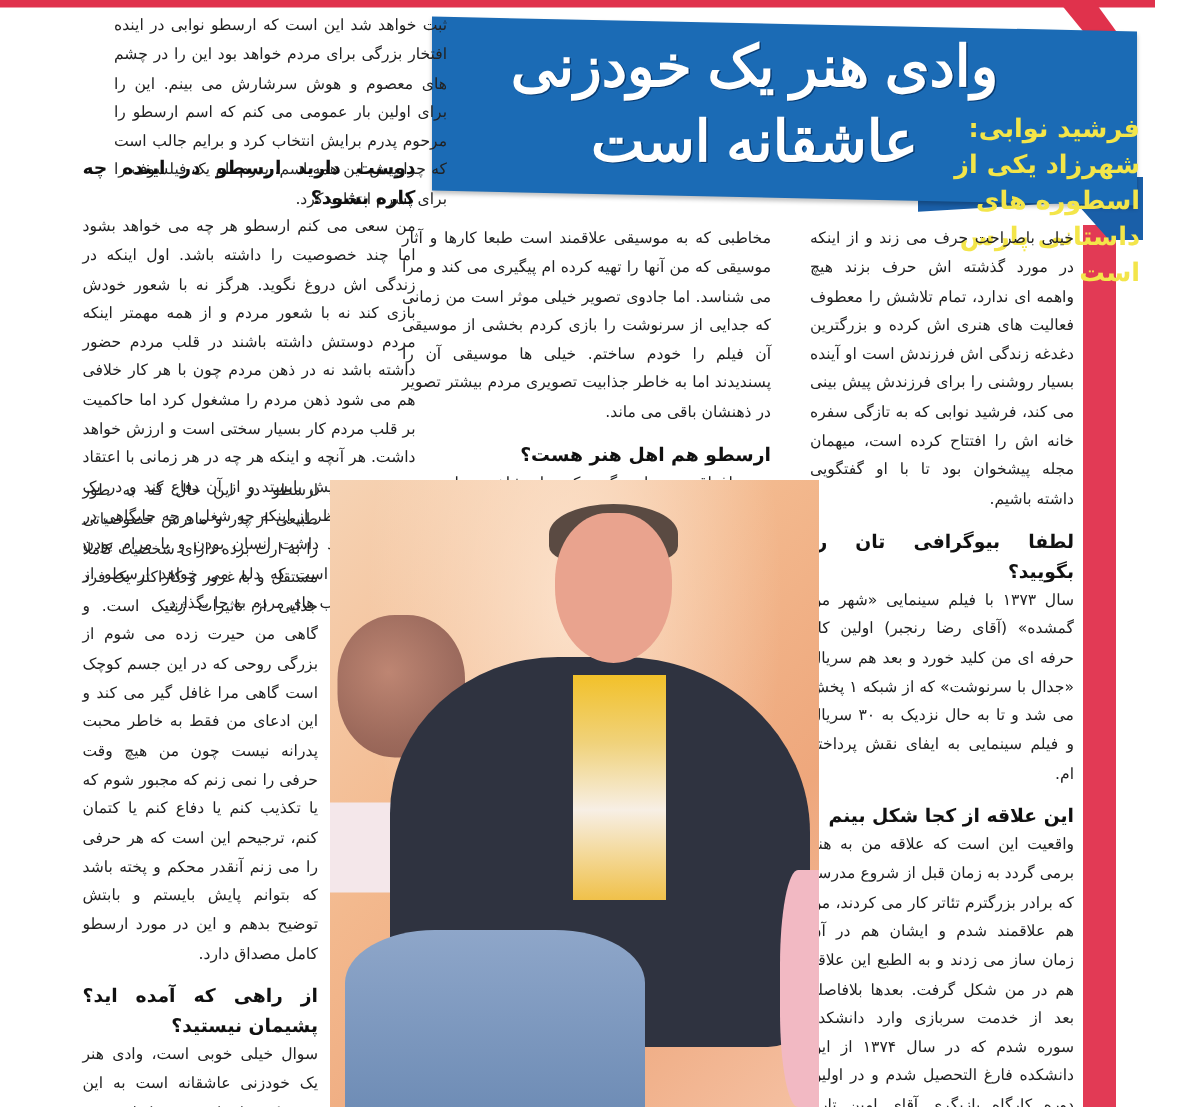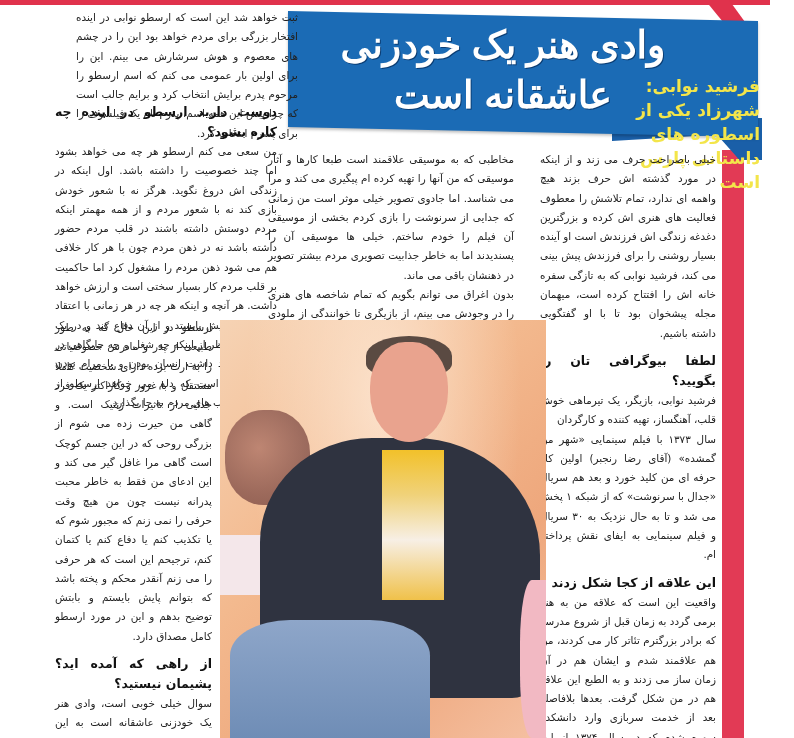--- a/index.html
+++ b/index.html
@@ -66,29 +66,29 @@
 </div>
 
 <div class="col col-left-narrow">
   <p>ارسطو در این حال که به طور طبیعی از پدر و مادرش خصوصیاتی را به ارث برده دارای شخصیت کاملا مستقل و با غرور و کاراکتر یک فرد جدایی از تاثیرات ژنتیک است. و گاهی من حیرت زده می شوم از بزرگی روحی که در این جسم کوچک است گاهی مرا غافل گیر می کند و این ادعای من فقط به خاطر محبت پدرانه نیست چون من هیچ وقت حرفی را نمی زنم که مجبور شوم که یا تکذیب کنم یا دفاع کنم یا کتمان کنم، ترجیحم این است که هر حرفی را می زنم آنقدر محکم و پخته باشد که بتوانم پایش بایستم و بابتش توضیح بدهم و این در مورد ارسطو کامل مصداق دارد.</p>
   <h3>از راهی که آمده اید؟ پشیمان نیستید؟</h3>
   <p>سوال خیلی خوبی است، وادی هنر یک خودزنی عاشقانه است به این معنی که خیلی از دریچه ها را به روی تو باز می کند که شاید در دید عموم مردم این دریچه ها در معرض دید قرار نگیرند و کمالاتی به تو عطا می کند که روح تو را تسویه و سیر سلوکی را به تو می بخشد ولی واقعیت زندگی بی رحم تر از این است که بخواهی با این ابزار به جنگش بروی من ۲۶ سال از عمرم را به طور مداوم در وادی های مختلف هنر گذراندم و به اندازه خودم ردپایی را در عالم هنر و در ذهن مردم به جا گذاشته ام پشیمان نیستم ولی متاسفم از اینکه به اندازه که کاشتم برنداشته ام و در واقعیت زندگی وقتی نگاهم را به عقب بر می گردانم این است که ترجیح می دادم یک کشاورز باشم با آینده ای مطمئن تر تا یک هنرمندی که مجبور است به خاطر امرار معاش مردم</p>
 </div>
 
 <div class="col col-mid">
   <p>مخاطبی که به موسیقی علاقمند است طبعا کارها و آثار موسیقی که من آنها را تهیه کرده ام پیگیری می کند و مرا می شناسد. اما جادوی تصویر خیلی موثر است من زمانی که جدایی از سرنوشت را بازی کردم بخشی از موسیقی آن فیلم را خودم ساختم. خیلی ها موسیقی آن را پسندیدند اما به خاطر جذابیت تصویری مردم بیشتر تصویر در ذهنشان باقی می ماند.</p>
+  <h3>ارسطو هم اهل هنر هست؟</h3>
   <p>بدون اغراق می توانم بگویم که تمام شاخصه های هنری را در وجودش می بینم، از بازیگری تا خوانندگی از ملودی های ساده و</p>
 </div>
 
 <div class="col col-right">
   <p>خیلی باصراحت حرف می زند و از اینکه در مورد گذشته اش حرف بزند هیچ واهمه ای ندارد، تمام تلاشش را معطوف فعالیت های هنری اش کرده و بزرگترین دغدغه زندگی اش فرزندش است او آینده بسیار روشنی را برای فرزندش پیش بینی می کند، فرشید نوابی که به تازگی سفره خانه اش را افتتاح کرده است، میهمان مجله پیشخوان بود تا با او گفتگویی داشته باشیم.</p>
   <h3>لطفا بیوگرافی تان را بگویید؟</h3>
-  <p>فرشید نوابی، بازیگر، یک تیرماهی خوش قلب، آهنگساز، تهیه کننده و کارگردان</p>
   <p>سال ۱۳۷۳ با فیلم سینمایی «شهر من گمشده» (آقای رضا رنجبر) اولین کار حرفه ای من کلید خورد و بعد هم سریال «جدال با سرنوشت» که از شبکه ۱ پخش می شد و تا به حال نزدیک به ۳۰ سریال و فیلم سینمایی به ایفای نقش پرداخته ام.</p>
-  <h3>این علاقه از کجا شکل زدند</h3>
+  <h3>این علاقه از کجا شکل بینم</h3>
   <p>واقعیت این است که علاقه من به هنر برمی گردد به زمان قبل از شروع مدرسه که برادر بزرگترم تئاتر کار می کردند، من هم علاقمند شدم و ایشان هم در آن زمان ساز می زدند و به الطبع این علاقه هم در من شکل گرفت. بعدها بلافاصله بعد از خدمت سربازی وارد دانشکده سوره شدم که در سال ۱۳۷۴ از این دانشکده فارغ التحصیل شدم و در اولین دوره کارگاه بازیگری آقای امین تارخ شرکت کردم که همزمان شد با آغاز فعالیت های تصویری من. من این افتخار را دارم که در سال ۱۳۷۰ اولین کنسرت گیتار کلاسیک را در تهران اجرا کردم. و بعد هم آلبوم بی کلام «غم و شادی» مجموعه ای از کارهای خودم را به بازار موسیقی عرضه کردم. ضمن اینکه جالب است بدانید بنده سالهاست کار ساخت گیتار در ایران را انجام می دهم و گیتاری که در سریال پرپرواز استفاده شده کار بنده بود.</p>
 
 </div>
 
 <div class="photo">
   <div class="wall"></div>
   <div class="flowers"></div>
   <div class="table"></div>
   <div class="jacket"></div>
   <div class="sweater"></div>

